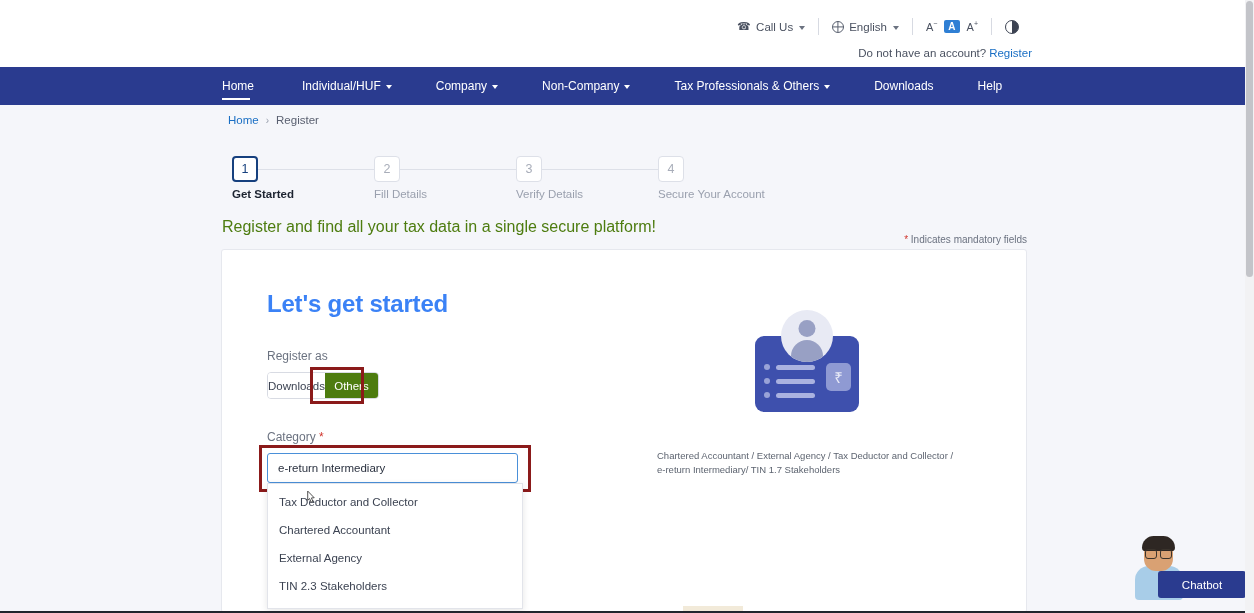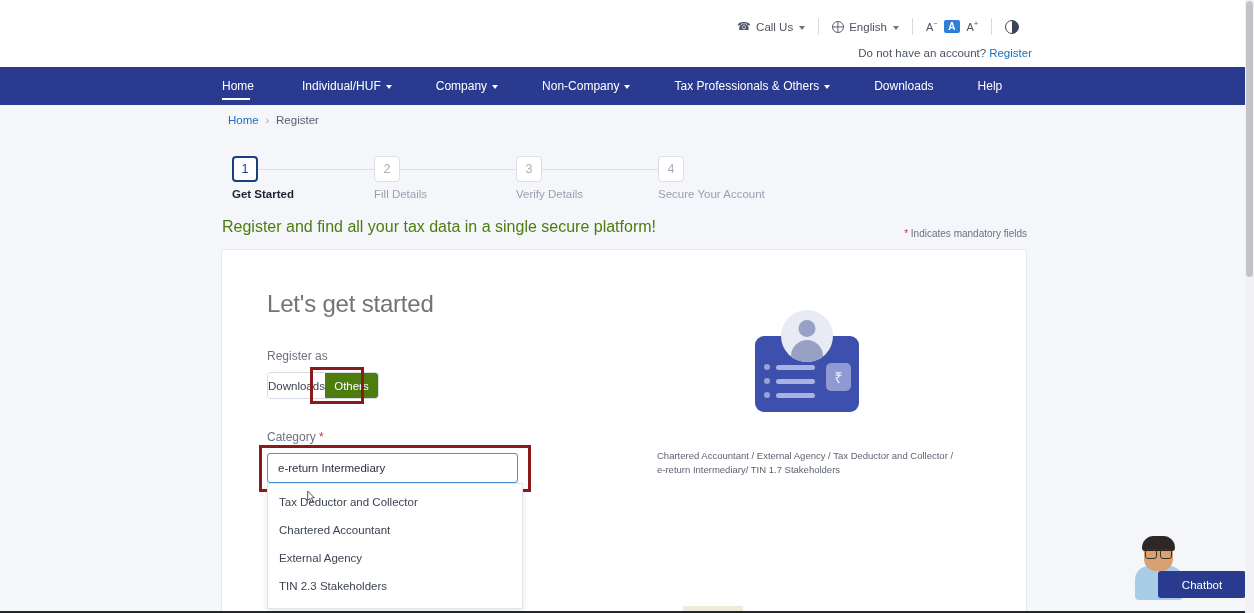--- a/index.html
+++ b/index.html
@@ -149,32 +149,32 @@
     width: 0; height: 0; border-top: 3px solid transparent;
     border-bottom: 3px solid transparent; border-left: 5px solid #cdd1da;
   }
 
   
   .intro {
     position: absolute; left: 222px; top: 218px;
     font-size: 16px; color: #4d7c0f;
   }
   .mandatory {
-    position: absolute; right: 227px; top: 228px;
+    position: absolute; right: 227px; top: 234px;
     font-size: 10px; color: #6b7280;
   }
   .mandatory .star { color: #d0342c; }
 
   
   .card {
     position: absolute; left: 221px; top: 249px; width: 806px; height: 364px;
     background: #ffffff; border: 1px solid #e6e8ee; border-radius: 3px;
   }
   .form-col { position: absolute; left: 45px; top: 40px; width: 300px; }
-  .heading { font-size: 24px; font-weight: normal; color: #737373; letter-spacing: -0.2px; }
+  .heading { font-size: 24px; font-weight: bold; color: #3b82f6; letter-spacing: -0.2px; }
 
   .field-label {
     font-size: 12px; color: #6b7280; margin-top: 31px;
   }
   .field-label.req .star { color: #d0342c; }
 
   .toggle-group {
     display: flex; margin-top: 9px; width: 112px; height: 27px;
     border: 1px solid #d8dbe3; border-radius: 4px; overflow: hidden;
     background: #fff;

